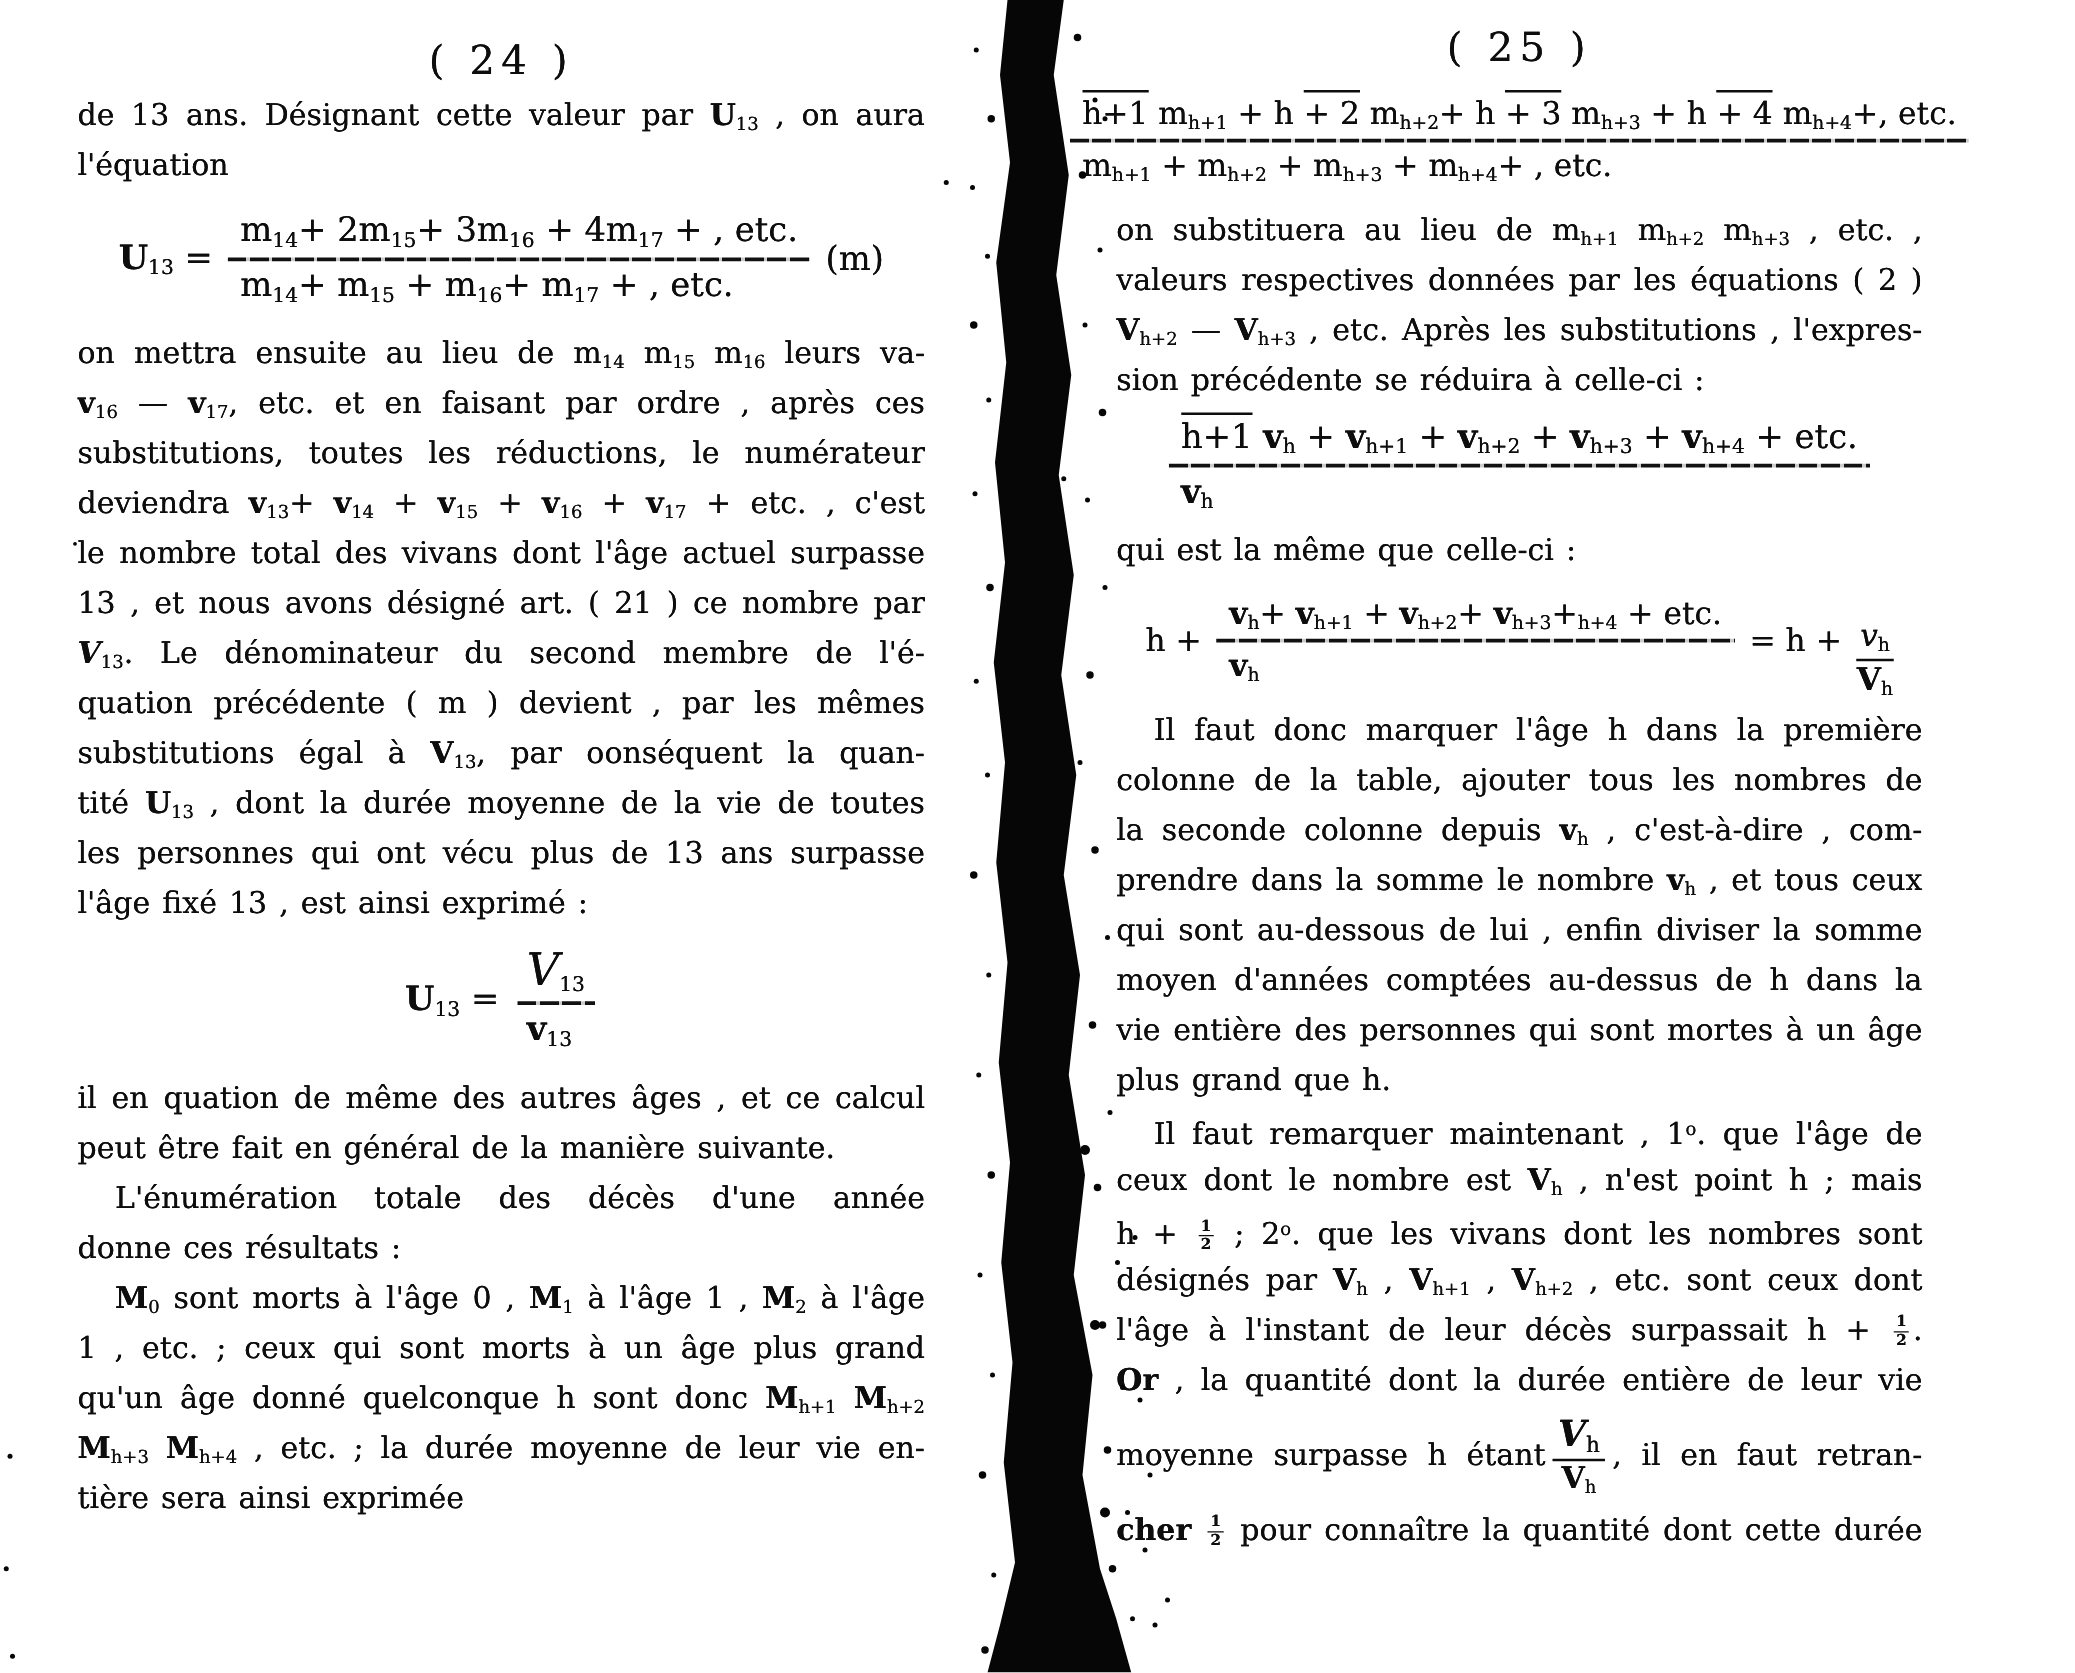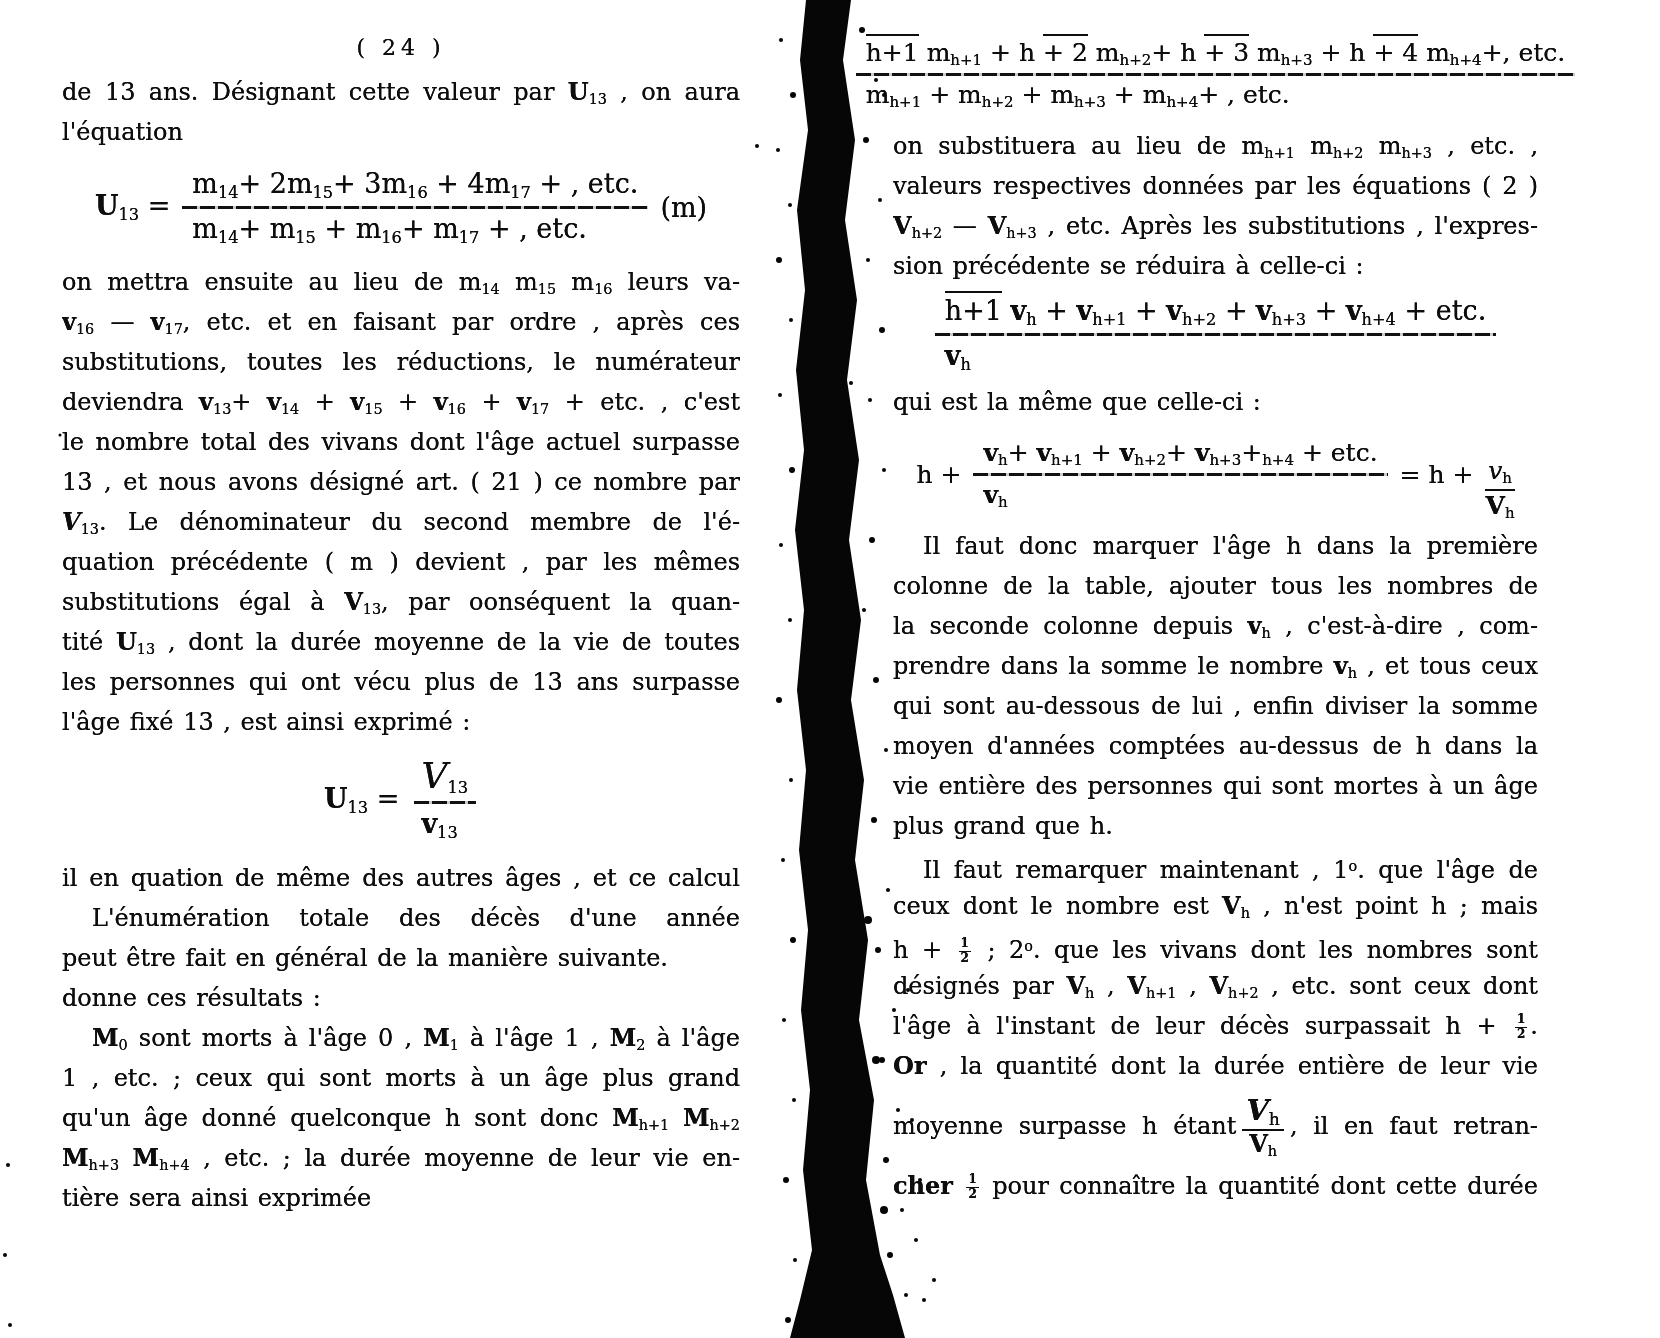--- a/index.html
+++ b/index.html
@@ -5,21 +5,21 @@
   html,body{margin:0;padding:0;}
   body{
     width:1660px;height:1338px;position:relative;overflow:hidden;
     background:#ffffff;color:#0d0d0d;
     font-family:"DejaVu Serif","Liberation Serif",serif;
     font-size:24px;text-shadow:0 0 .5px currentColor;
   }
   .page{position:absolute;}
   #left-page{left:62px;top:28px;width:678px;}
   #right-page{left:893px;top:22px;width:645px;}
-  .pgnum{text-align:center;font-size:22px;letter-spacing:5px;height:44px;line-height:40px;}
+  .pgnum{text-align:center;font-size:32px;letter-spacing:5px;height:44px;line-height:40px;}
   #right-page .pgnum{height:38px;line-height:32px;}
   .ln{height:40px;line-height:40px;overflow:hidden;word-spacing:2px;}
   .j{text-align:justify;text-align-last:justify;}
   .ind{text-indent:30px;}
   .tall{height:80px;line-height:80px;}
   sub{font-size:.60em;vertical-align:-0.28em;}
   sup{font-size:.6em;vertical-align:.5em;}
   i{font-style:italic;}
   
   .eqrow{display:flex;align-items:center;justify-content:center;gap:12px;font-size:27px;}
@@ -83,32 +83,33 @@
   <div class="eqrow" id="eq-u13">
     <span><b>U</b><sub>13</sub> =</span>
     <span class="frac">
       <span class="num"><span class="bigv">V</span><sub>13</sub></span>
       <span class="bar bar-solid"></span>
       <span class="den"><b>v</b><sub>13</sub></span>
     </span>
   </div>
   <div>
       <div class="ln j">il en quation de même des autres âges , et ce calcul</div>
+      <div class="ln">peut être fait en général de la manière suivante.</div>
       <div class="ln j ind">L'énumération totale des décès d'une année</div>
-      <div class="ln">peut être fait en général de la manière suivante.</div>
       <div class="ln">donne ces résultats :</div>
       <div class="ln j ind"><b>M</b><sub>0</sub> sont morts à l'âge 0 , <b>M</b><sub>1</sub> à l'âge 1 , <b>M</b><sub>2</sub> à l'âge</div>
       <div class="ln j">1 , etc. ; ceux qui sont morts à un âge plus grand</div>
       <div class="ln j">qu'un âge donné quelconque h sont donc <b>M</b><sub>h+1</sub> <b>M</b><sub>h+2</sub></div>
       <div class="ln j"><b>M</b><sub>h+3</sub> <b>M</b><sub>h+4</sub> , etc. ; la durée moyenne de leur vie en-</div>
       <div class="ln">tière sera ainsi exprimée</div>
     </div>
 </div>
 
 <div class="page" id="right-page">
+  <div class="pgnum">( 25 )</div>
   <div class="eqrow" id="eq-top">
     <span class="frac">
       <span class="num"><span class="ov">h+1</span> m<sub>h+1</sub> + h <span class="ov">+ 2</span> m<sub>h+2</sub>+ h <span class="ov">+ 3</span> m<sub>h+3</sub> + h <span class="ov">+ 4</span> m<sub>h+4</sub>+, etc.</span>
       <span class="bar"></span>
       <span class="den">m<sub>h+1</sub> + m<sub>h+2</sub> + m<sub>h+3</sub> + m<sub>h+4</sub>+ , etc.</span>
     </span>
   </div>
   <div>
       <div class="ln j">on substituera au lieu de m<sub>h+1</sub> m<sub>h+2</sub> m<sub>h+3</sub> , etc. , leurs</div>
       <div class="ln j">valeurs respectives données par les équations ( 2 )</div>

